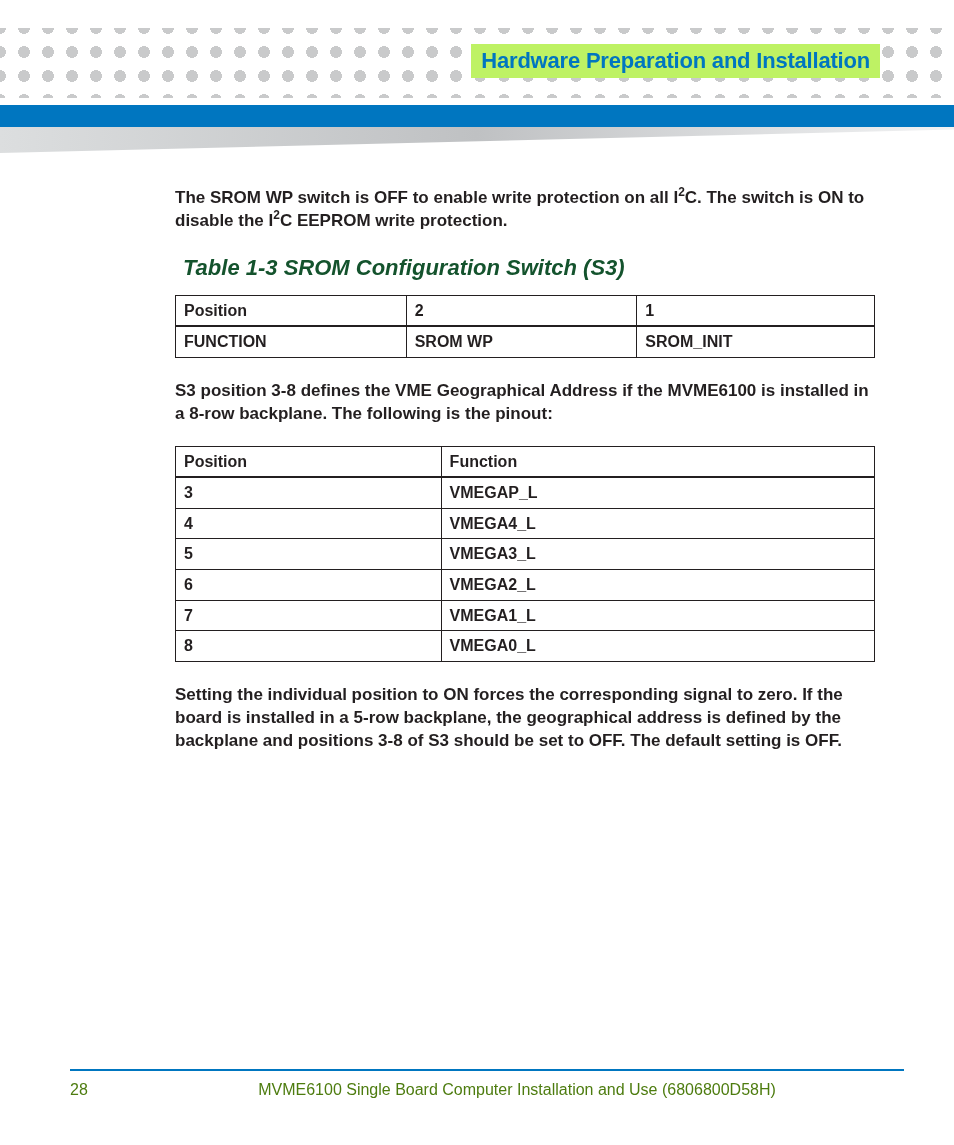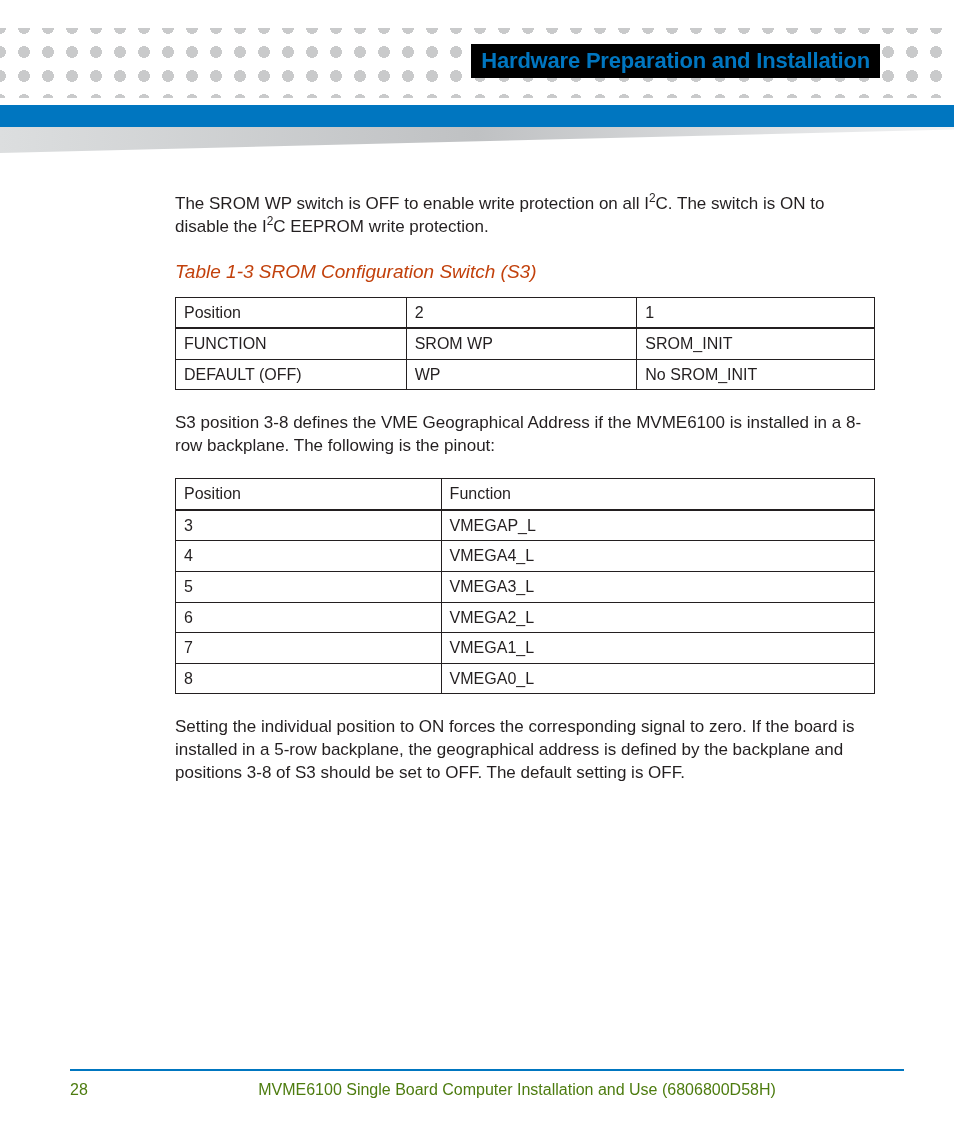--- a/index.html
+++ b/index.html
@@ -19,21 +19,21 @@
     right: 0;
     height: 70px;
     background-image: radial-gradient(circle, #c9cacb 6px, transparent 6px);
     background-size: 24px 24px;
     background-position: 12px 12px;
   }
   .header-title {
     position: absolute;
     top: 44px;
     right: 74px;
-    background: #000000;
+    background: #bef264;
     padding: 4px 10px;
     color: #0076c0;
     font-weight: 700;
     font-size: 22px;
     letter-spacing: -0.2px;
   }
   .blue-bar {
     position: absolute;
     top: 105px;
     left: 0;
@@ -45,33 +45,34 @@
     position: absolute;
     top: 127px;
     left: 0;
     right: 0;
     height: 26px;
     background: linear-gradient(to right, #dcdedf 0%, #bfc1c3 50%, #f2f3f4 100%);
     clip-path: polygon(0 0, 100% 0, 100% 10%, 0 100%);
   }
   .content {
     position: absolute;
-    top: 193px;
+    top: 187px;
     left: 175px;
     width: 700px;
     font-size: 17px;
     line-height: 1.35;
+    font-weight: bold;
   }
   .para { margin-bottom: 20px; }
   .sup { font-size: 0.7em; vertical-align: super; line-height: 0; }
   .table-caption {
-    color: #c2410c;
+    color: #14532d;
     font-style: italic;
-    font-size: 19px;
-    margin: 10px 0 12px 0;
+    font-size: 22px;
+    margin: 10px 0 12px 8px;
   }
   table {
     border-collapse: collapse;
     width: 100%;
     margin-bottom: 22px;
     font-size: 16px;
   }
   table td {
     border: 1px solid #231f20;
     padding: 4px 8px;
@@ -120,25 +121,20 @@
         <tr class="hdr">
       <td>Position</td>
       <td>2</td>
       <td>1</td>
     </tr>
     <tr>
       <td>FUNCTION</td>
       <td>SROM WP</td>
       <td>SROM_INIT</td>
     </tr>
-    <tr>
-      <td>DEFAULT (OFF)</td>
-      <td>WP</td>
-      <td>No SROM_INIT</td>
-    </tr>
   </tbody>
     </table>
 
   <p class="para">S3 position 3-8 defines the VME Geographical Address if the MVME6100 is installed in a 8-row backplane. The following is the pinout:</p>
 
   <table class="t2">
     <tbody>
         <tr class="hdr">
       <td>Position</td>
       <td>Function</td>

